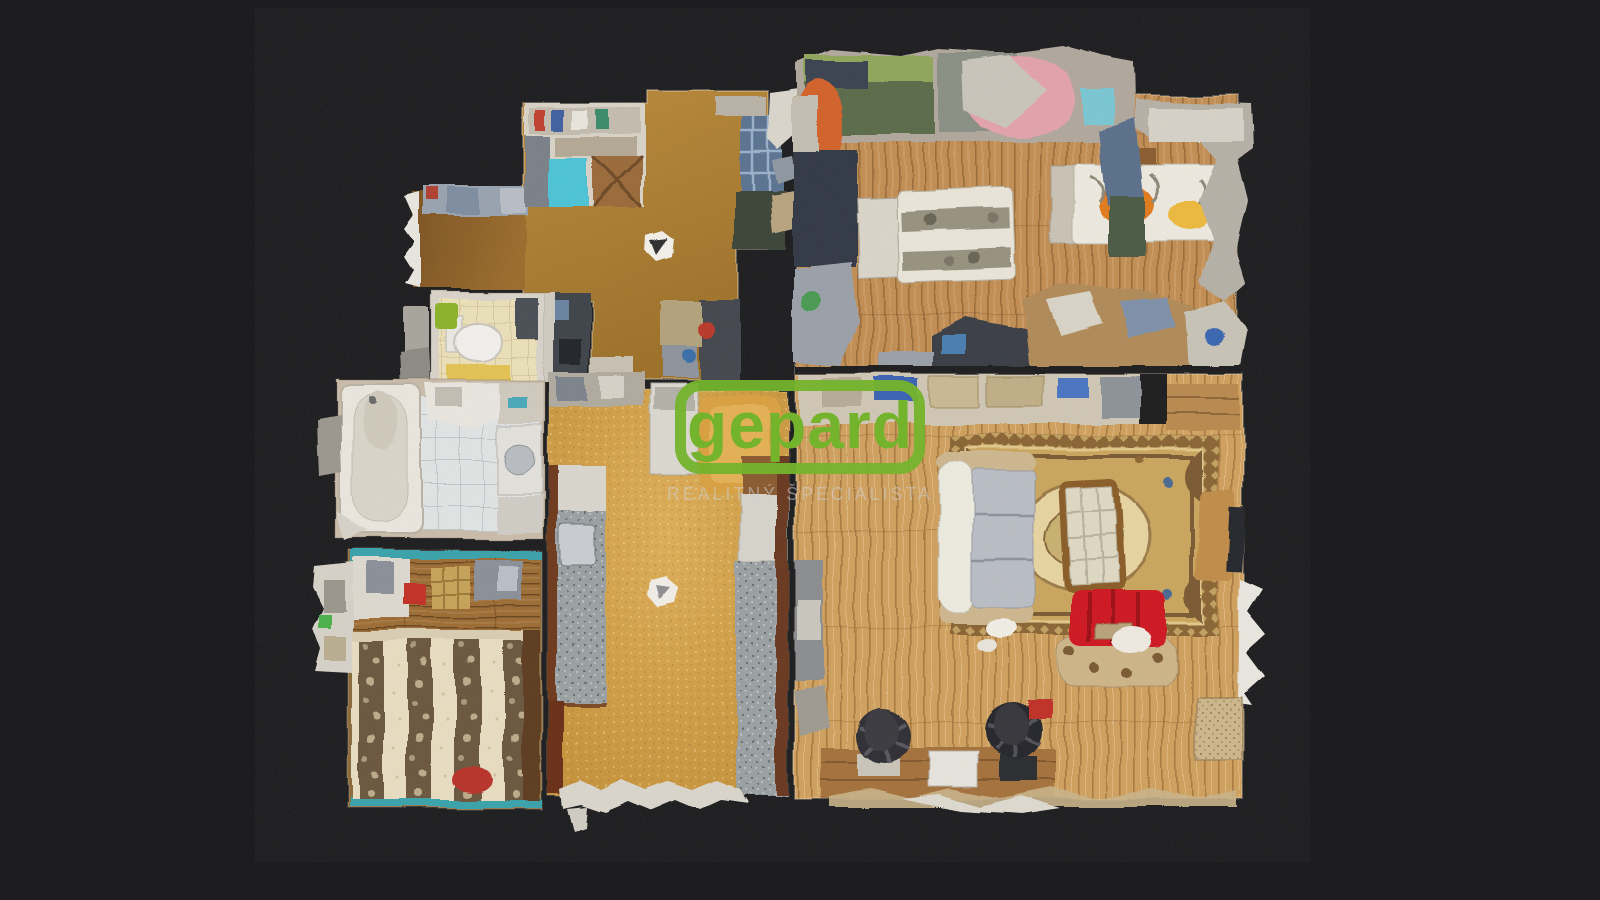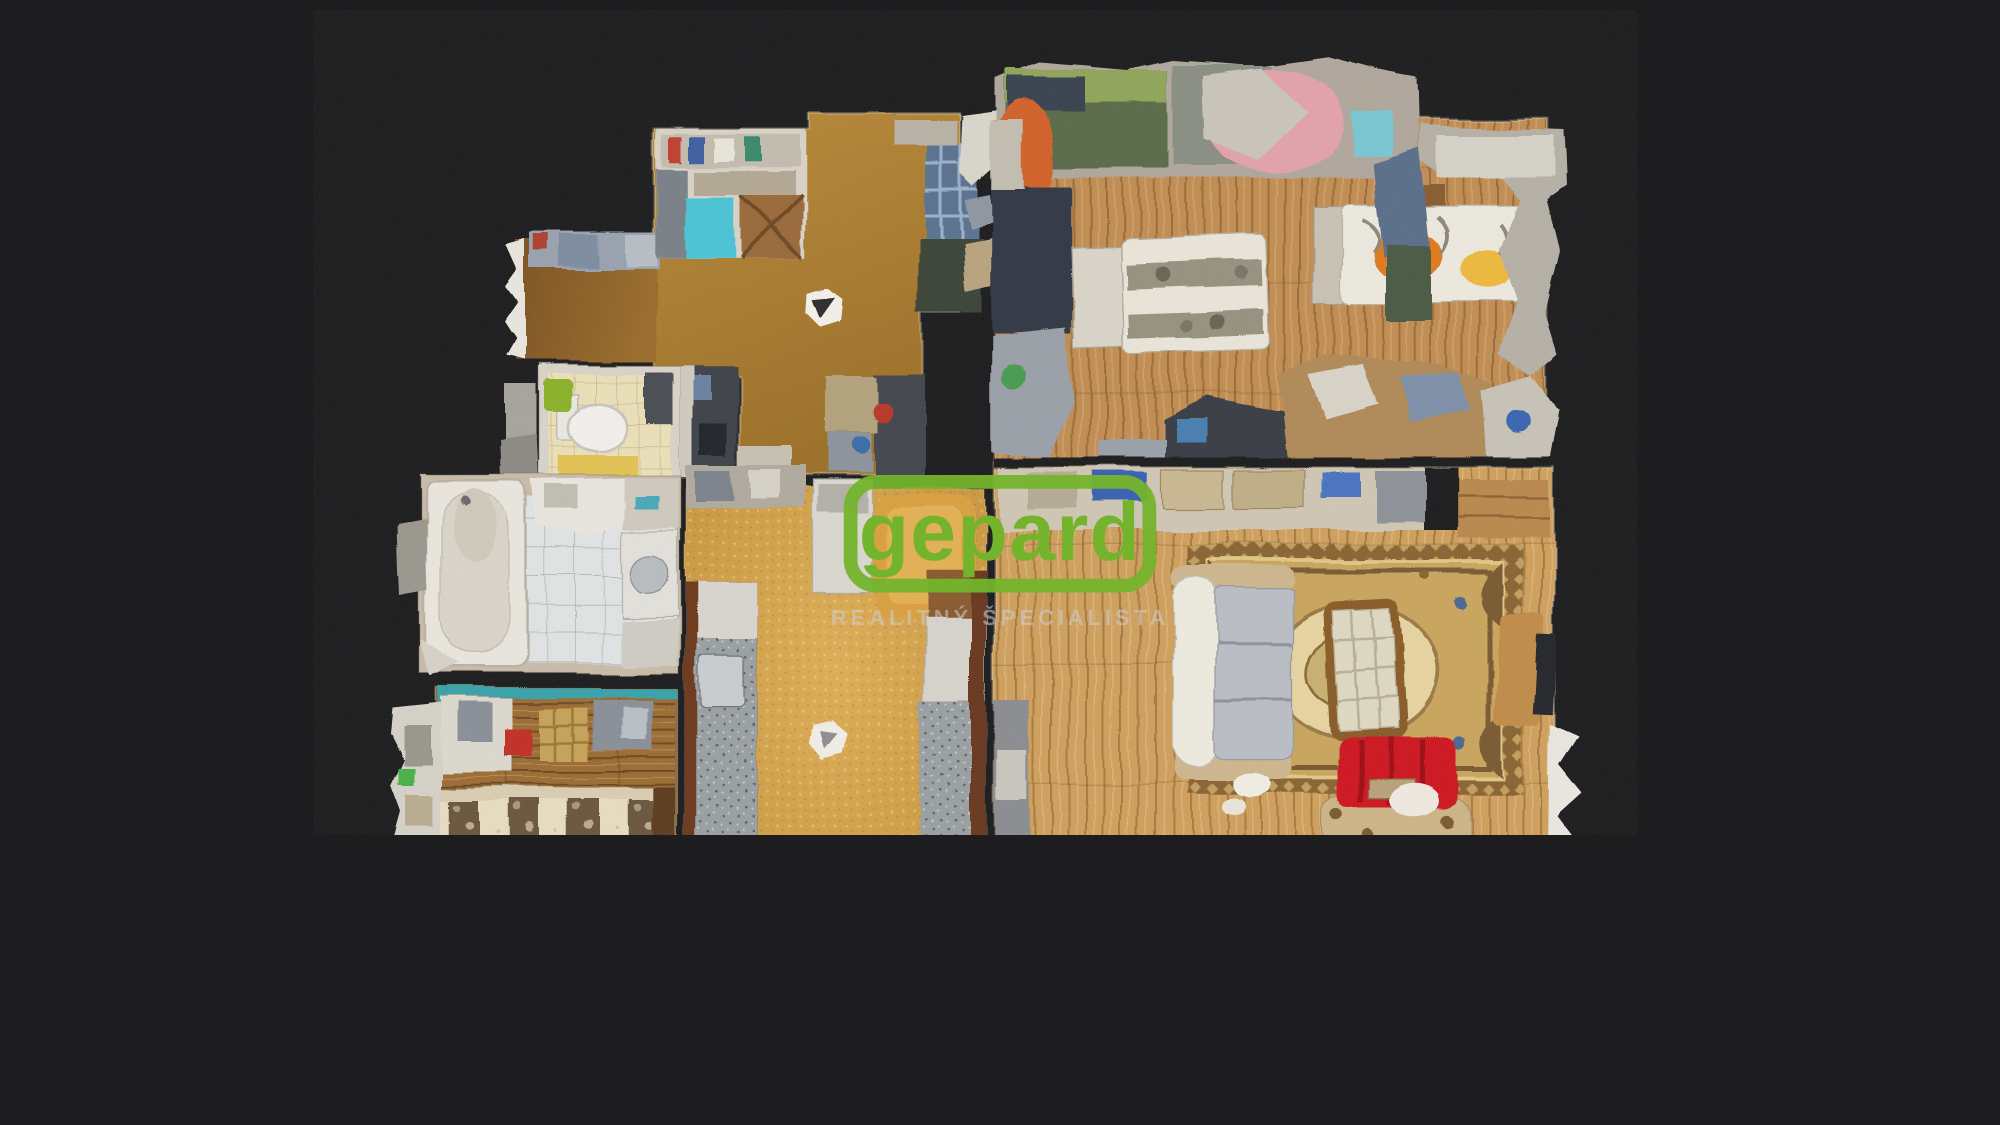--- a/index.html
+++ b/index.html
@@ -1,26 +1,26 @@
 <!DOCTYPE html>
 <html><head>
 <meta charset="utf-8">
 <style>
   html,body{margin:0;padding:0;background:#1d1d1f;}
-  .stage{position:relative;width:1600px;height:668px;overflow:hidden;background:#1d1d1f;
+  .stage{position:relative;width:1600px;height:900px;overflow:hidden;background:#1d1d1f;
          font-family:"Liberation Sans",sans-serif;}
   .stage svg{position:absolute;inset:0;display:block;}
   
   .wm{position:absolute;left:640px;top:380px;width:320px;text-align:center;pointer-events:none;}
   .wm-box{margin:0 auto;width:228px;height:72px;border:11px solid rgba(116,180,44,.95);
           border-radius:26px;display:flex;align-items:center;justify-content:center;}
   .wm-brand{color:#74b42c;font-size:66px;font-weight:bold;letter-spacing:1px;line-height:1;
             transform:translateY(-2px);}
   .wm-tag{margin-top:10px;color:rgba(205,205,205,.55);font-size:17.5px;letter-spacing:3.2px;
-          white-space:nowrap;font-weight:700;}
+          white-space:nowrap;font-weight:400;}
 </style>
 </head>
 <body>
 
 <div class="stage">
 <svg width="1600" height="900" viewBox="0 0 1600 900">
   <defs>
     <linearGradient id="hallG" x1="0" y1="0" x2="0.3" y2="1">
       <stop offset="0" stop-color="#b8893a"></stop>
           <stop offset="1" stop-color="#9c7028"></stop>

